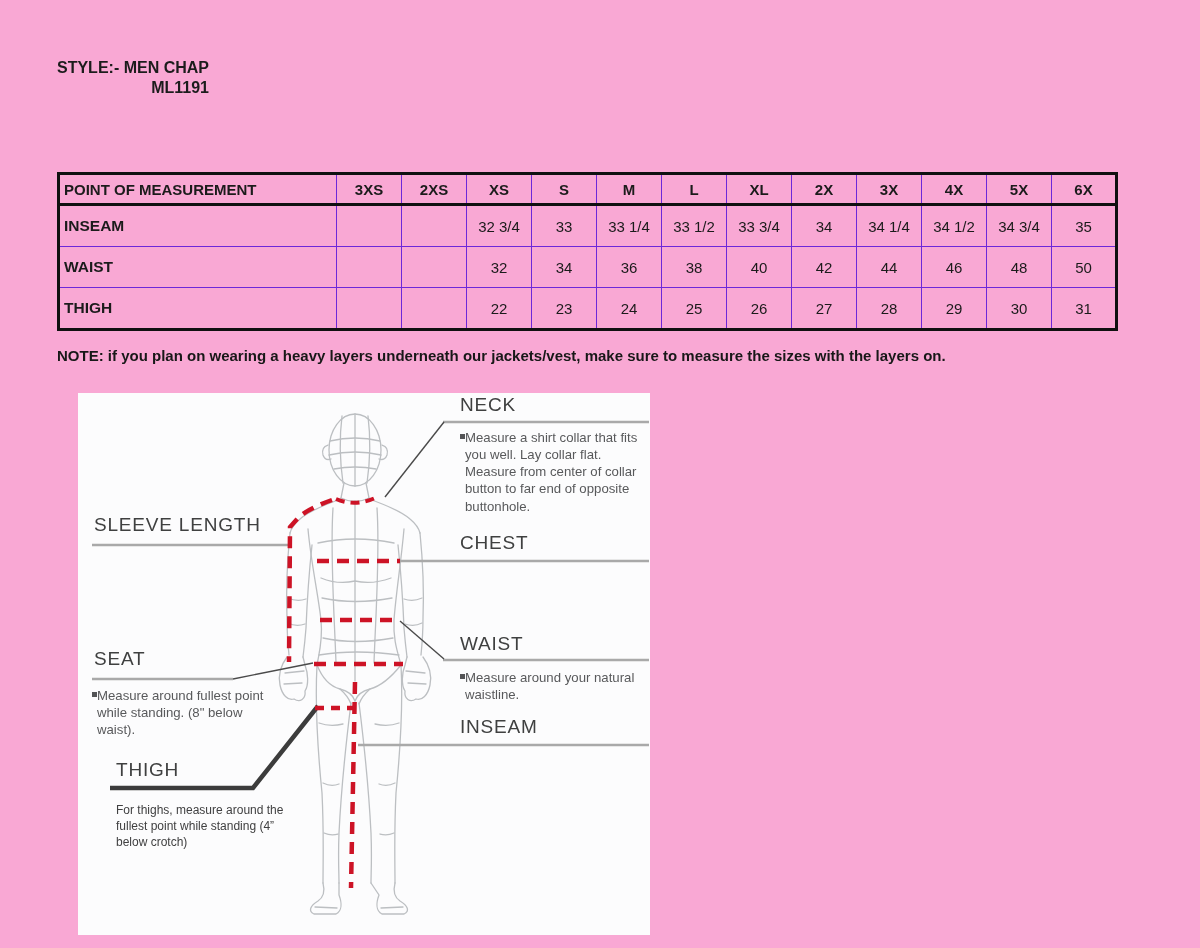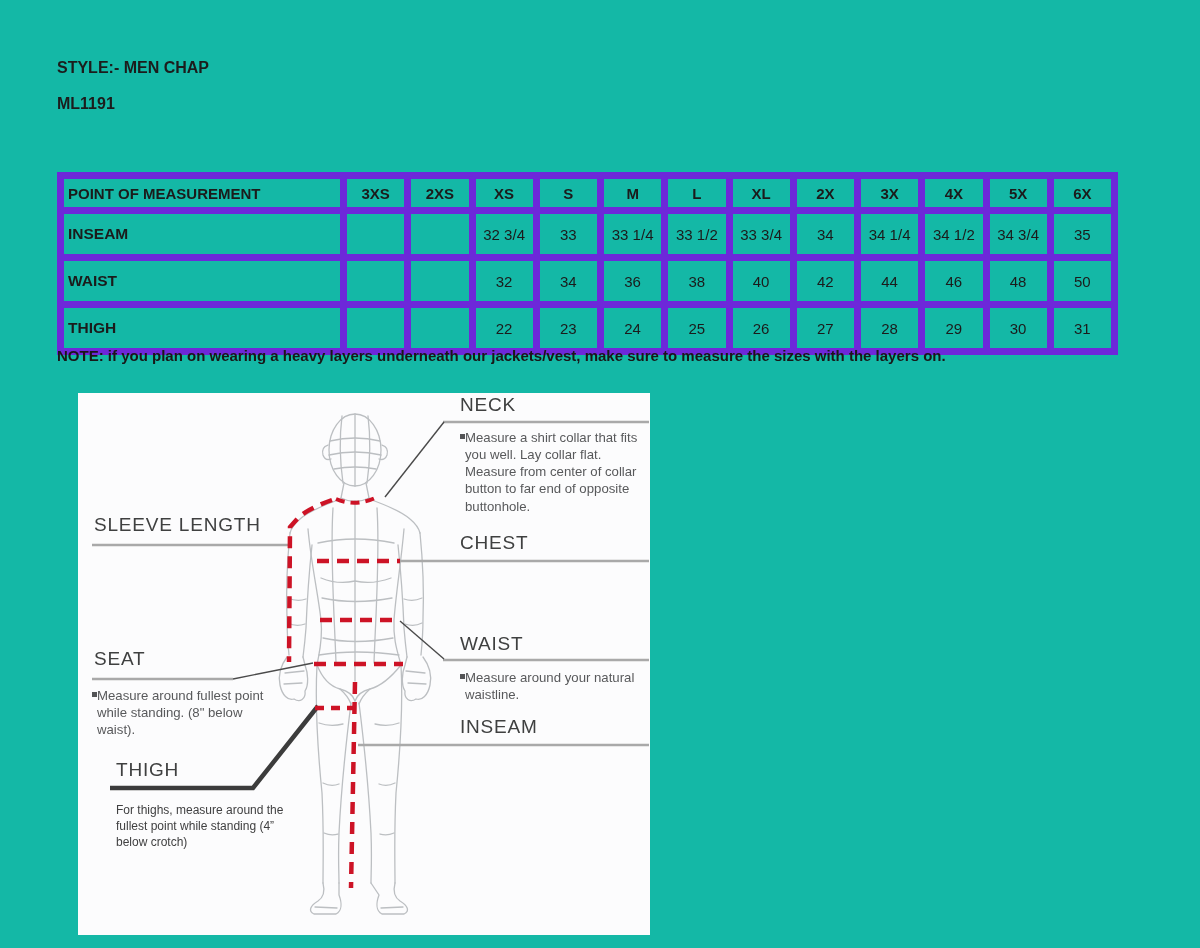--- a/index.html
+++ b/index.html
@@ -1,27 +1,27 @@
 <!DOCTYPE html>
 <html><head>
 <meta charset="utf-8">
 <style>
   html,body{margin:0;padding:0;background:#ffffff;}
   body{font-family:"Liberation Sans",sans-serif;color:#1b1b1b;}
-  #page{position:relative;width:1200px;height:948px;background:#14b8a6;overflow:hidden;}
+  #page{position:relative;width:1200px;height:948px;background:#f9a8d4;overflow:hidden;}
 
   
   .title-block{position:absolute;left:57px;top:60px;}
   .title-line{font-size:16px;font-weight:bold;color:#1c1c1c;line-height:1;}
-  .title-line.code{margin-top:20px;}
+  .title-line.code{margin-top:4px;text-align:right;}
 
   
   .size-table-wrap{position:absolute;left:57px;top:172px;width:1061px;}
   table.size-table{border-collapse:collapse;table-layout:fixed;width:1061px;border:3px solid #101010;}
-  table.size-table th,table.size-table td{border:7px solid #6d28d9;font-size:15px;overflow:hidden;white-space:nowrap;margin-top:11px;}
+  table.size-table th,table.size-table td{border:1px solid #6d28d9;font-size:15px;overflow:hidden;white-space:nowrap;margin-top:11px;}
   table.size-table th{font-weight:bold;text-align:center;height:26px;padding:1px 2px;}
   table.size-table th.pom{text-align:left;padding-left:4px;width:270px;}
   table.size-table thead tr{border-bottom:3px solid #101010;}
   table.size-table td{height:38px;text-align:center;font-weight:normal;padding:1px 2px;}
   table.size-table td.row-label{text-align:left;font-weight:bold;padding-left:4px;font-size:15.5px;}
 
   
   .note-line{position:absolute;left:57px;top:347px;width:1080px;font-size:15px;font-weight:bold;color:#181818;}
 
   

